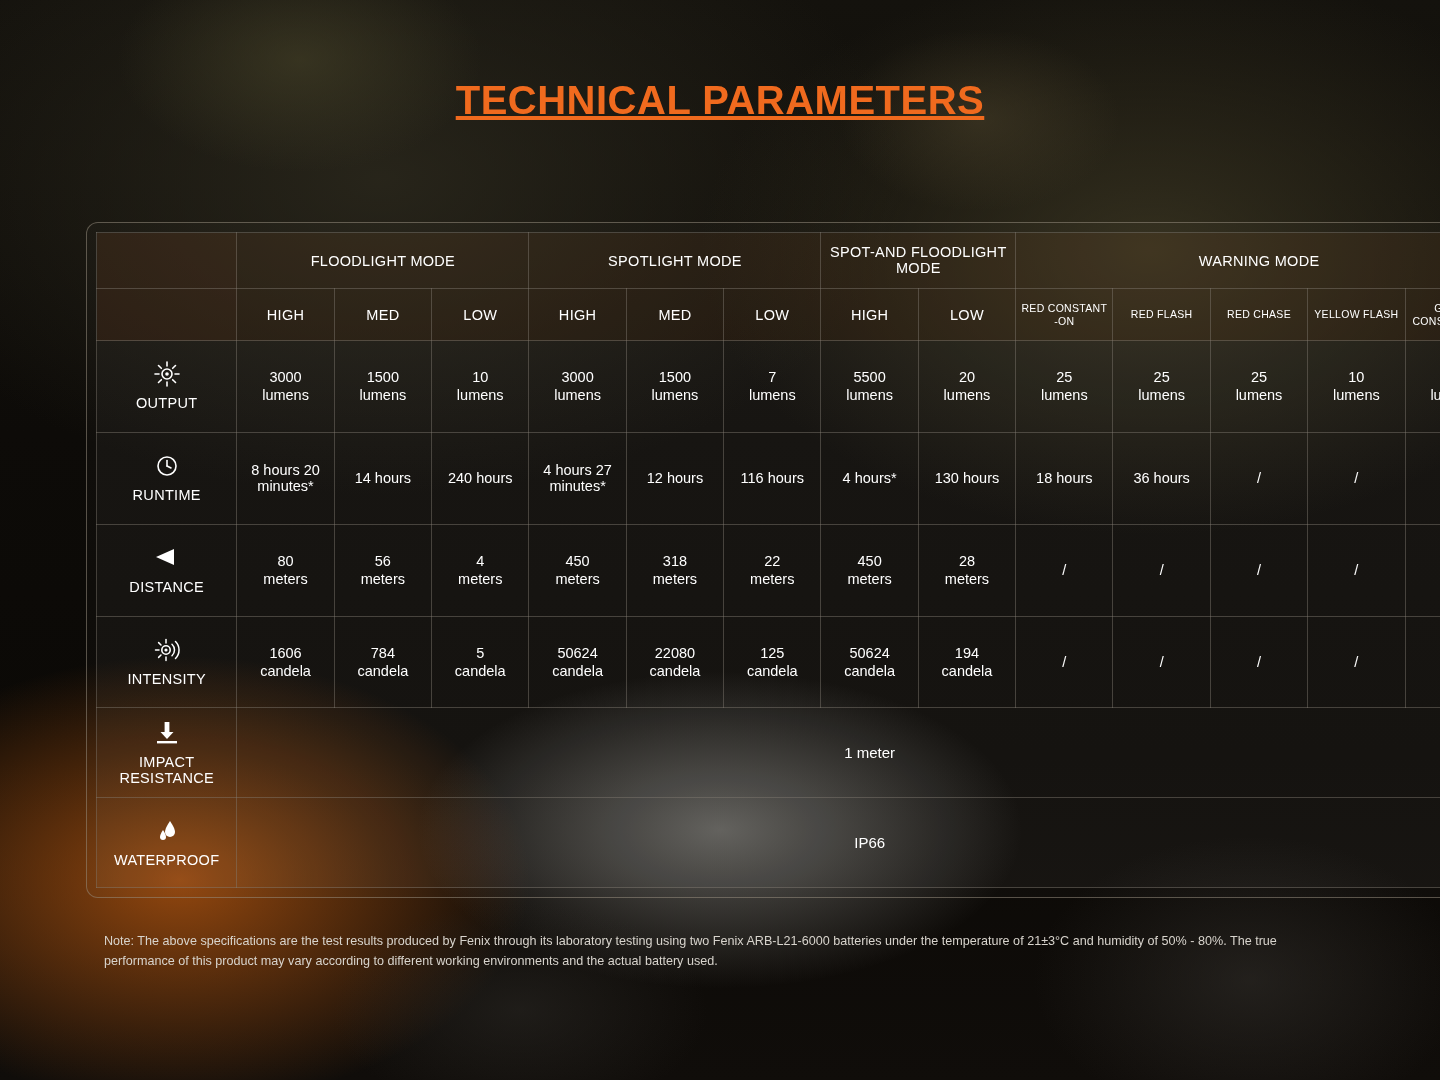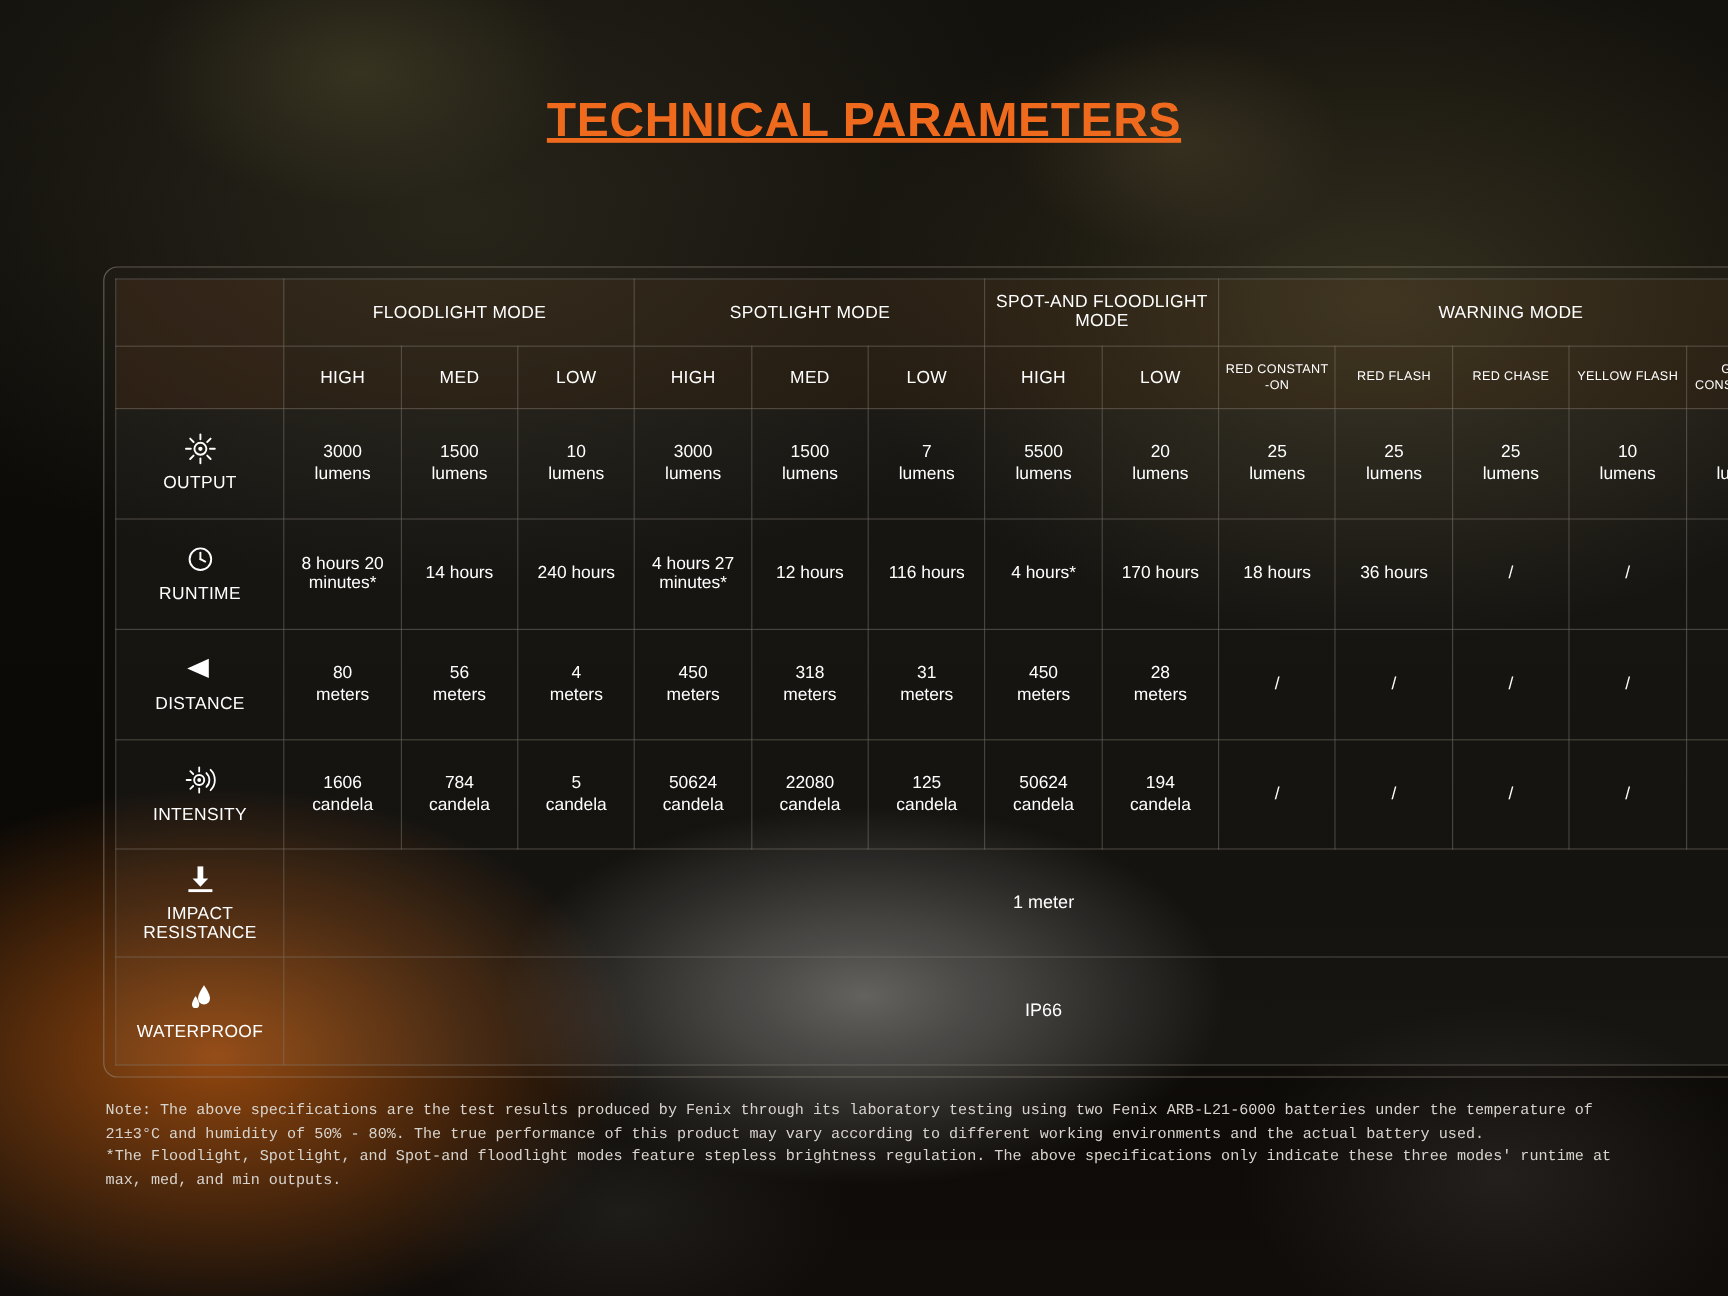--- a/index.html
+++ b/index.html
@@ -144,21 +144,21 @@
   .data-row td { height: 90px; }
 
   .notes {
     position: absolute;
     left: 88px; top: 916px;
     width: 1270px;
     color: #d8d4cd;
     font-size: 12.6px;
     line-height: 1.55;
   }
-  .notes p { margin: 0; font-family: Liberation Mono, monospace; }
+  .notes p { margin: 16px; }
   svg.icon { display: block; margin: 0 auto 6px auto; }
 </style>
 </head>
 <body>
 
 <div id="page">
 
   <div class="title">TECHNICAL PARAMETERS</div>
 
 
@@ -279,21 +279,21 @@
             </span>
             <span class="lbl">RUNTIME</span>
           </td>
           <td>8 hours 20 minutes*</td>
           <td>14 hours</td>
           <td>240 hours</td>
           <td>4 hours 27 minutes*</td>
           <td>12 hours</td>
           <td>116 hours</td>
           <td>4 hours*</td>
-          <td>170 hours</td>
+          <td>130 hours</td>
           <td>18 hours</td>
           <td>36 hours</td>
           <td class="slash">/</td>
           <td class="slash">/</td>
           <td class="slash">/</td>
         </tr>
 
         <tr class="data-row">
           <td class="rowlabel">
             <span class="ic">
@@ -312,21 +312,21 @@
           <td>
               <div class="cellval"><span>4</span><span class="u">meters</span></div>
             </td>
           <td>
               <div class="cellval"><span>450</span><span class="u">meters</span></div>
             </td>
           <td>
               <div class="cellval"><span>318</span><span class="u">meters</span></div>
             </td>
           <td>
-              <div class="cellval"><span>31</span><span class="u">meters</span></div>
+              <div class="cellval"><span>22</span><span class="u">meters</span></div>
             </td>
           <td>
               <div class="cellval"><span>450</span><span class="u">meters</span></div>
             </td>
           <td>
               <div class="cellval"><span>28</span><span class="u">meters</span></div>
             </td>
           <td class="slash">/</td>
           <td class="slash">/</td>
           <td class="slash">/</td>
@@ -409,16 +409,15 @@
             <span class="lbl">WATERPROOF</span>
           </td>
           <td class="wide" colspan="13">IP66</td>
         </tr>
       </tbody>
     </table>
   </div>
 
   <div class="notes">
     <p>Note: The above specifications are the test results produced by Fenix through its laboratory testing using two Fenix ARB-L21-6000 batteries under the temperature of 21±3°C and humidity of 50% - 80%. The true performance of this product may vary according to different working environments and the actual battery used.</p>
-    <p>*The Floodlight, Spotlight, and Spot-and floodlight modes feature stepless brightness regulation. The above specifications only indicate these three modes' runtime at max, med, and min outputs.</p>
   </div>
 
 </div>
 
 </body></html>

